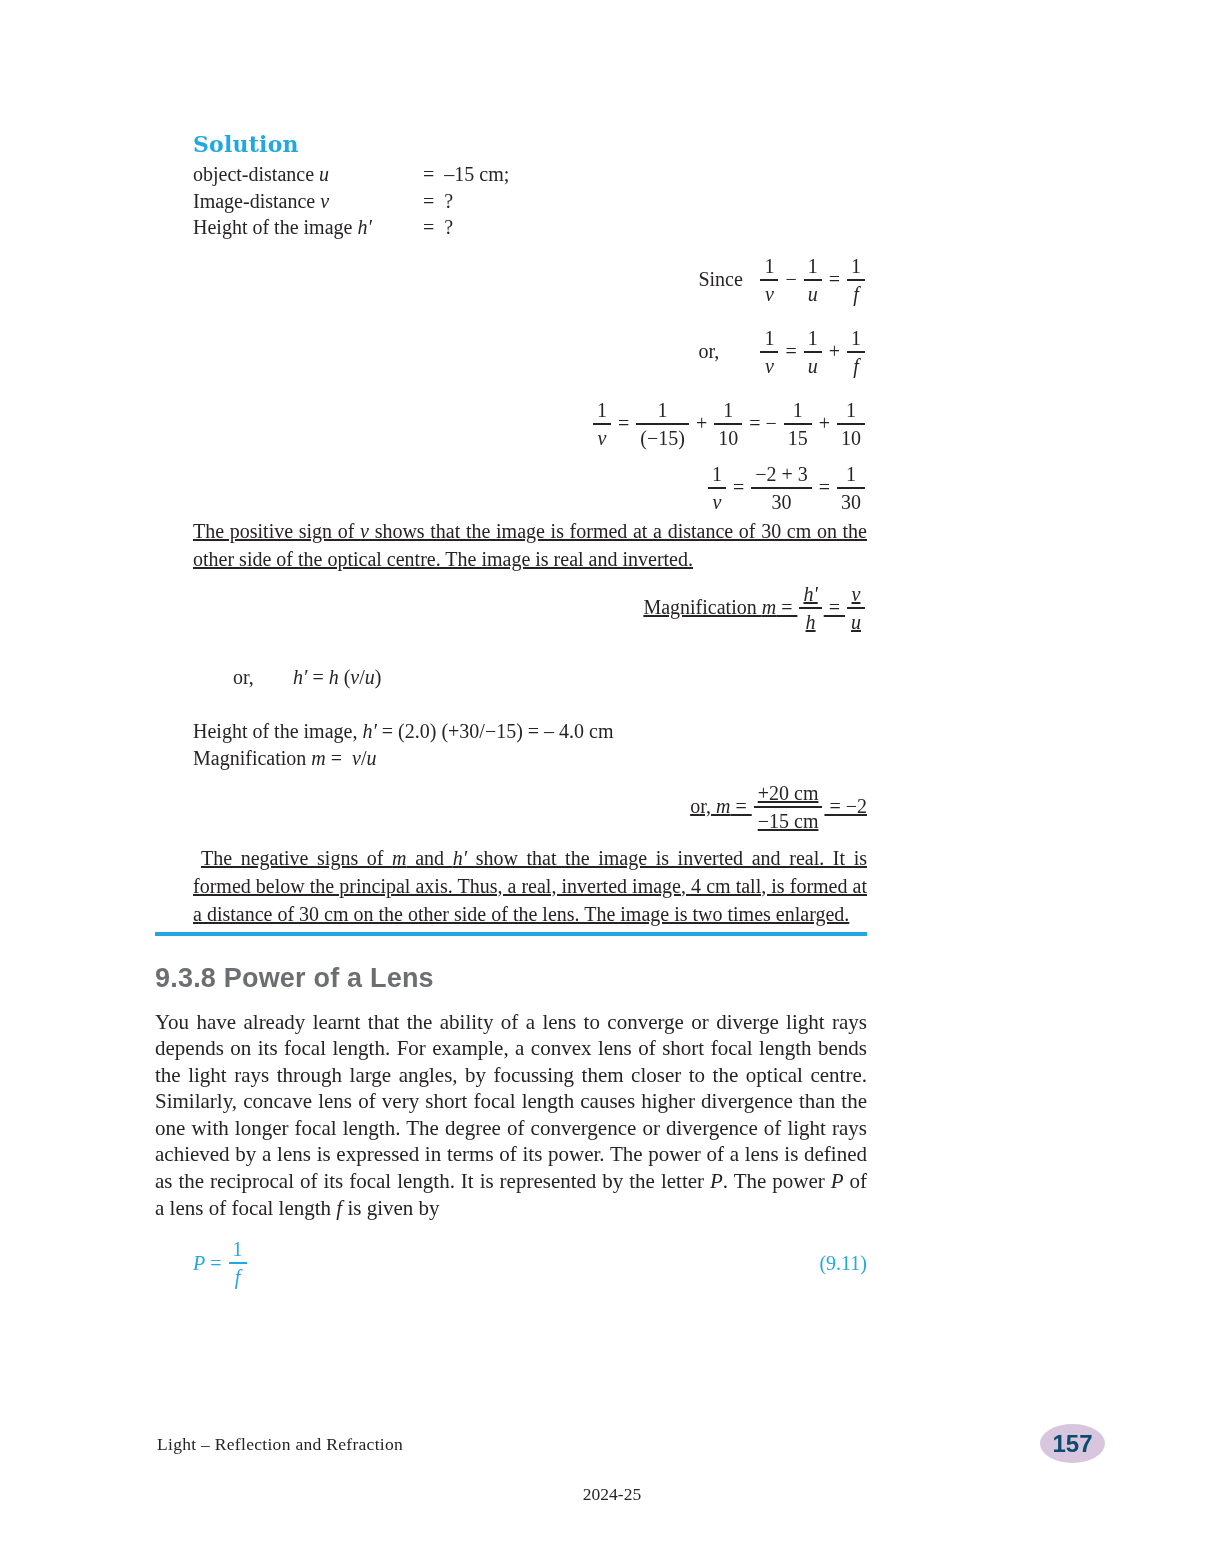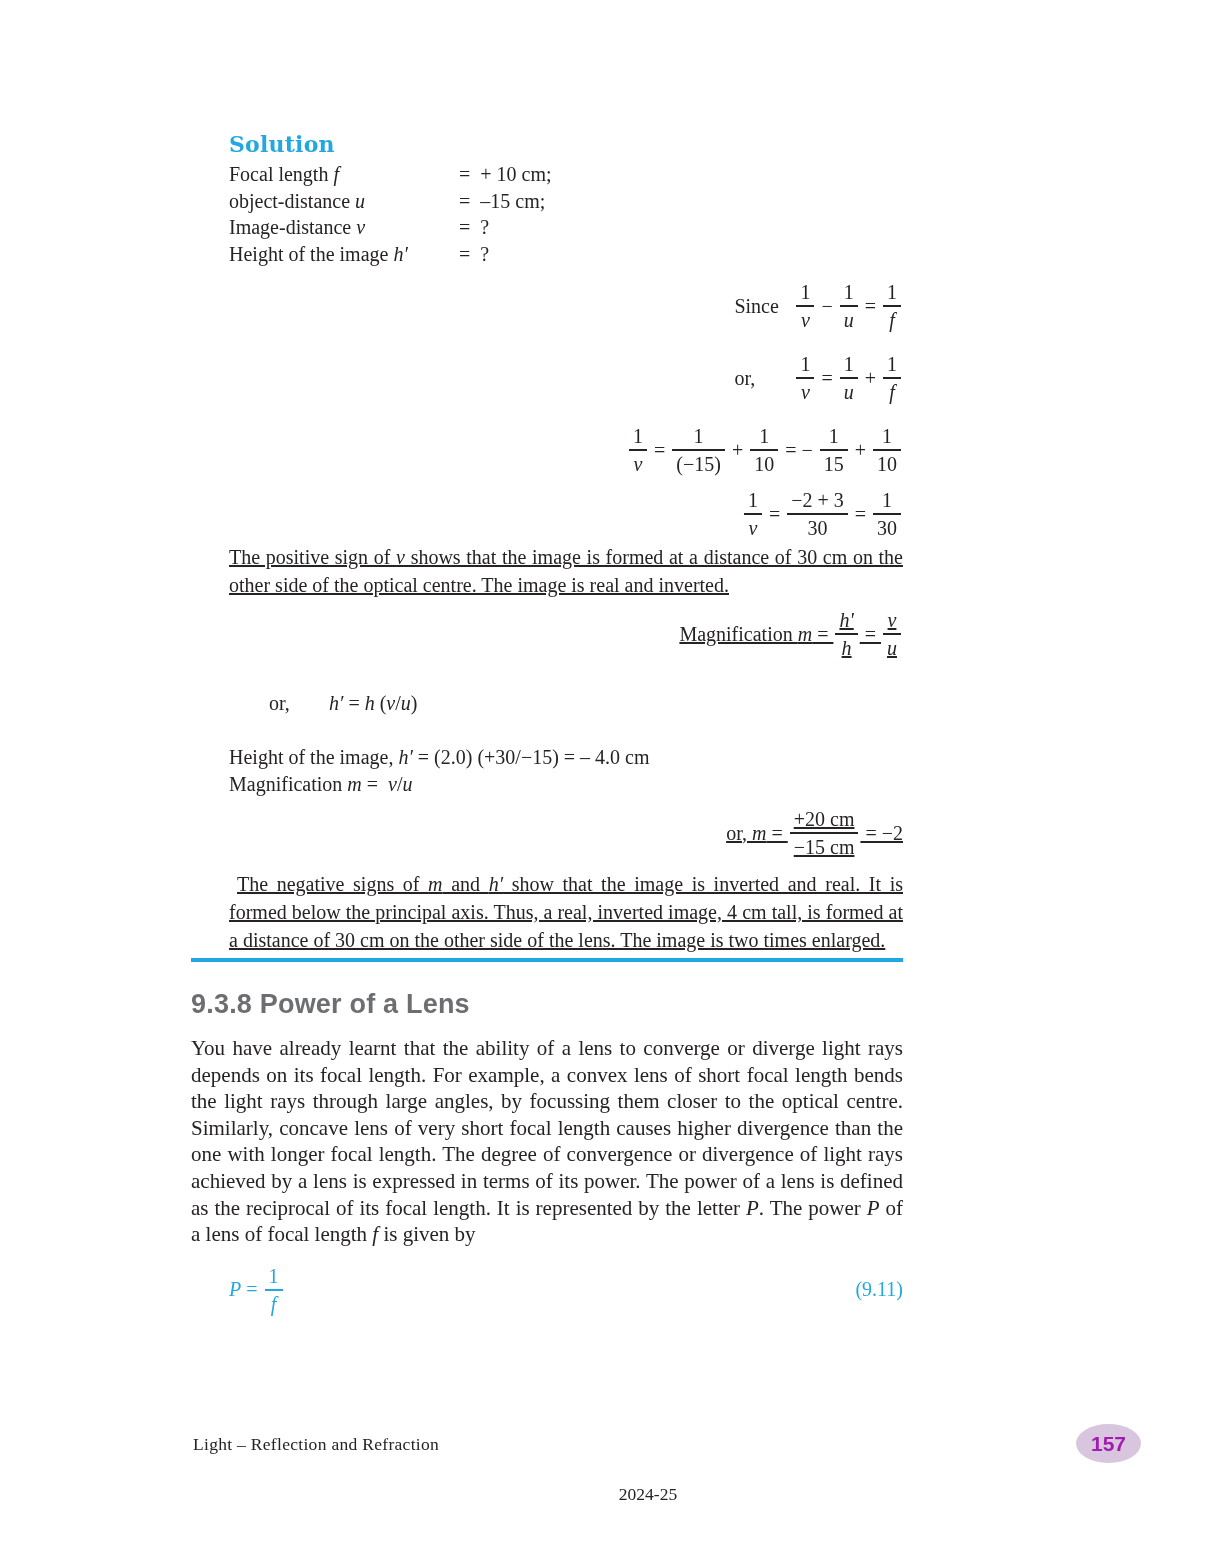--- a/index.html
+++ b/index.html
@@ -4,21 +4,21 @@
 <style>
   * { margin:0; padding:0; box-sizing:border-box; }
   html,body { background:#ffffff; }
   body {
     width:1224px; height:1562px;
     font-family:"Liberation Serif","DejaVu Serif",serif;
     color:#272325;
     position:relative;
     overflow:hidden;
   }
-  .page { position:relative; width:1092px; height:1562px; background:#fff;margin-left:36px; }
+  .page { position:relative; width:1092px; height:1562px; background:#fff; }
   .content { position:absolute; left:155px; top:0; width:712px; padding-top:131px; }
 
   
   .sol { margin-left:38px; font-size:20px; }
   .sol-h {
     font-size:22px; font-weight:bold; color:var(--accent,#22a7e0);
     font-family:"DejaVu Serif","Liberation Serif",serif;
     margin-bottom:4px; letter-spacing:0.2px;
   }
   .g-row { display:flex; line-height:26.5px; }
@@ -61,41 +61,37 @@
   
   .footer-left {
     position:absolute; left:157px; top:1434px;
     font-size:17.5px; letter-spacing:0.3px; color:#272325;
   }
   .page-badge {
     position:absolute; left:1040px; top:1424px; width:65px; height:39px;
     background:var(--badge,#d8c6de); border-radius:50%;
     display:flex; align-items:center; justify-content:center;
     font-family:"Liberation Sans","DejaVu Sans",sans-serif;
-    font-weight:700; font-size:21px; color:#a21caf;
+    font-weight:700; font-size:24px; color:#0c4a6e;
   }
   .footer-center {
     position:absolute; left:0; top:1484px; width:1224px;
     text-align:center; font-size:17.5px; color:#272325;
   }
 </style>
 </head>
 <body>
 
 <div class="page">
   <main class="content">
 
     <section class="sol">
       <h3 class="sol-h">Solution</h3>
 
       <div>
-        <div class="g-row">
-          <span class="g-label"><span>Focal length </span><span class="it">f</span></span>
-          <span class="g-val">=  + 10 cm;</span>
-        </div>
         <div class="g-row">
           <span class="g-label"><span>object-distance </span><span class="it">u</span></span>
           <span class="g-val">=  –15 cm;</span>
         </div>
         <div class="g-row">
           <span class="g-label"><span>Image-distance </span><span class="it">v</span></span>
           <span class="g-val">=  ?</span>
         </div>
         <div class="g-row">
           <span class="g-label"><span>Height of the image </span><span class="it">h′</span></span>

